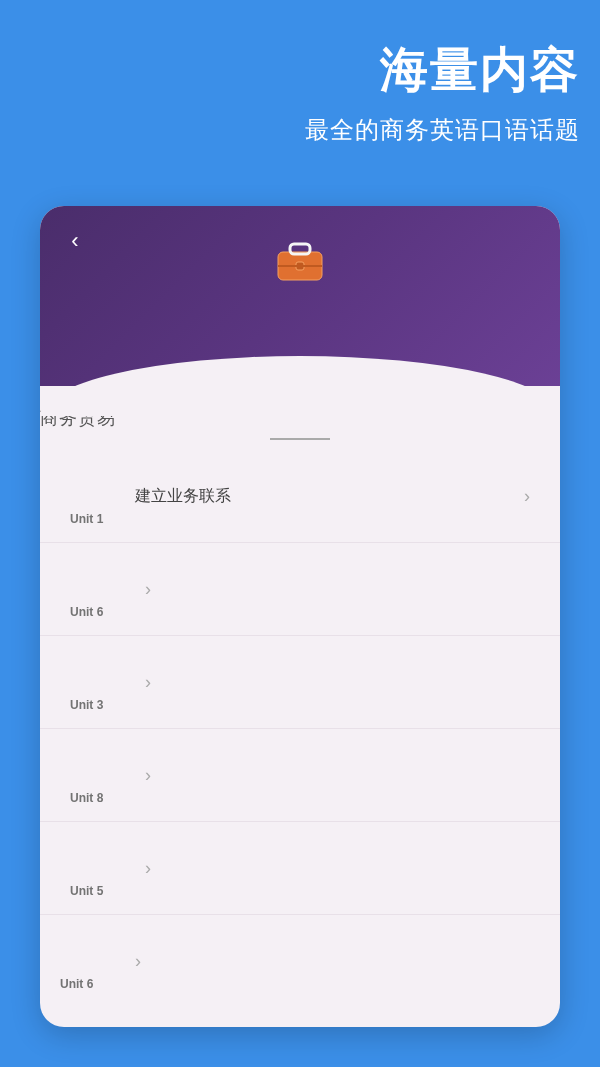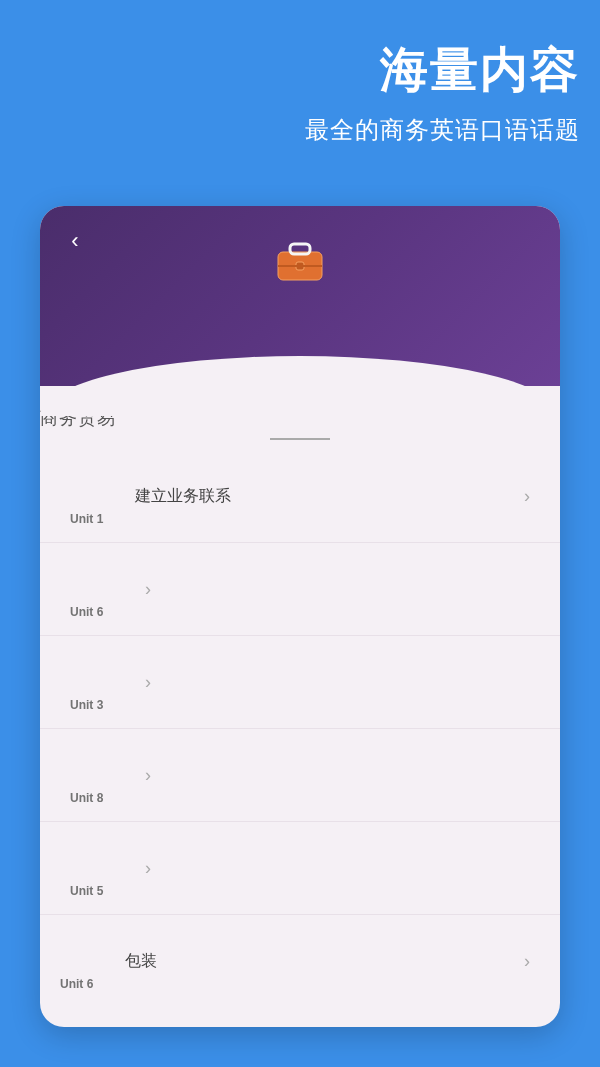--- a/index.html
+++ b/index.html
@@ -207,18 +207,17 @@
         <li class="unit-item">
       <span class="unit-label">Unit 8</span>
       <span class="unit-arrow">›</span>
     </li>
         <li class="unit-item">
       <span class="unit-label">Unit 5</span>
       <span class="unit-arrow">›</span>
     </li>
         <li class="unit-item">
       <span class="unit-label">Unit 6</span>
-      <span class="unit-text">包装</span>
       <span class="unit-arrow">›</span>
     </li>
       </ul>
   </div>
 </div>
 
 </body></html>

